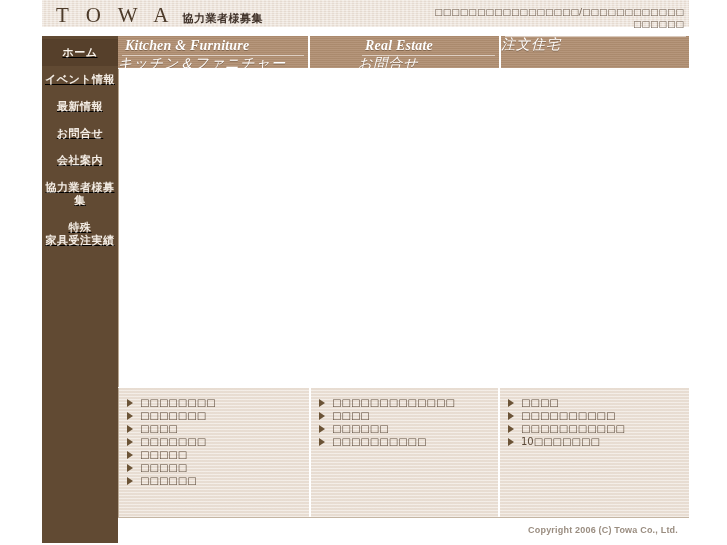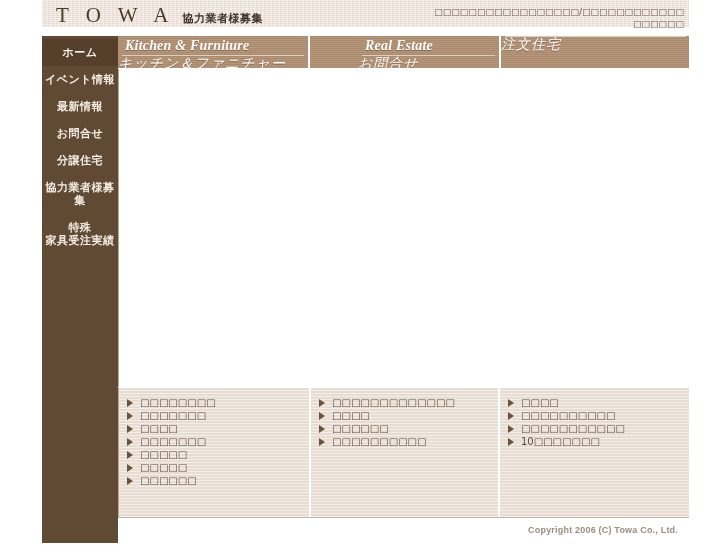--- a/index.html
+++ b/index.html
@@ -71,20 +71,21 @@
   .tofu { font-family: "DejaVu Sans", sans-serif; }
 
   
   #sidebar {
     position: absolute;
     left: 0px;
     top: 36px;
     width: 76px;
     height: 507px;
     background: #614a33;
+    text-decoration: underline;
   }
   .nav-item {
     width: 76px;
     text-align: center;
     color: #f3ece4;
     font-size: 11px;
     font-weight: bold;
     letter-spacing: 0.5px;
     padding: 7px 0 7px 0;
     cursor: pointer;
@@ -249,21 +250,21 @@
         <div class="tofu">□□□□□□</div>
       </div>
     </div>
 
     <div id="sidebar">
       <div id="nav-spacer"></div>
       <div class="nav-item active">ホーム</div>
       <div class="nav-item">イベント情報</div>
       <div class="nav-item">最新情報</div>
       <div class="nav-item">お問合せ</div>
-      <div class="nav-item">分譲住宅</div>
+      <div class="nav-item">会社案内</div>
       <div class="nav-item">協力業者様募集</div>
       <div class="nav-item">
         <div>特殊</div>
         <div>家具受注実績</div>
       </div>
     </div>
 
     <div id="sections">
       <div class="section-col c1">
         <div class="section-en">Kitchen &amp; Furniture</div>

